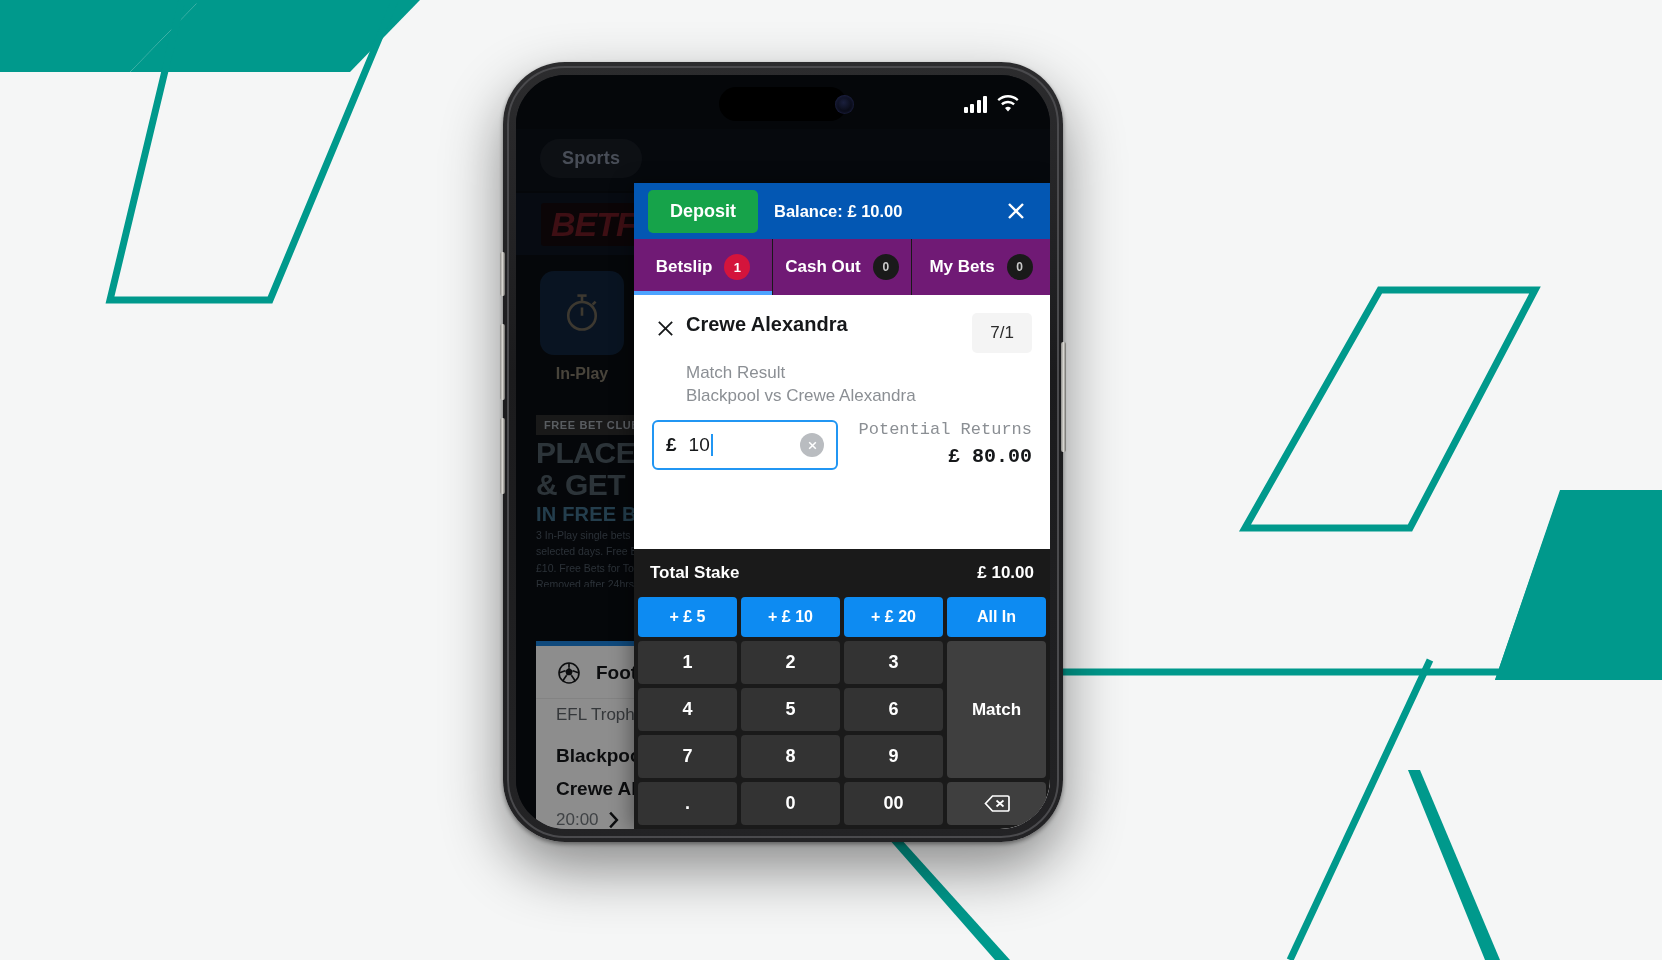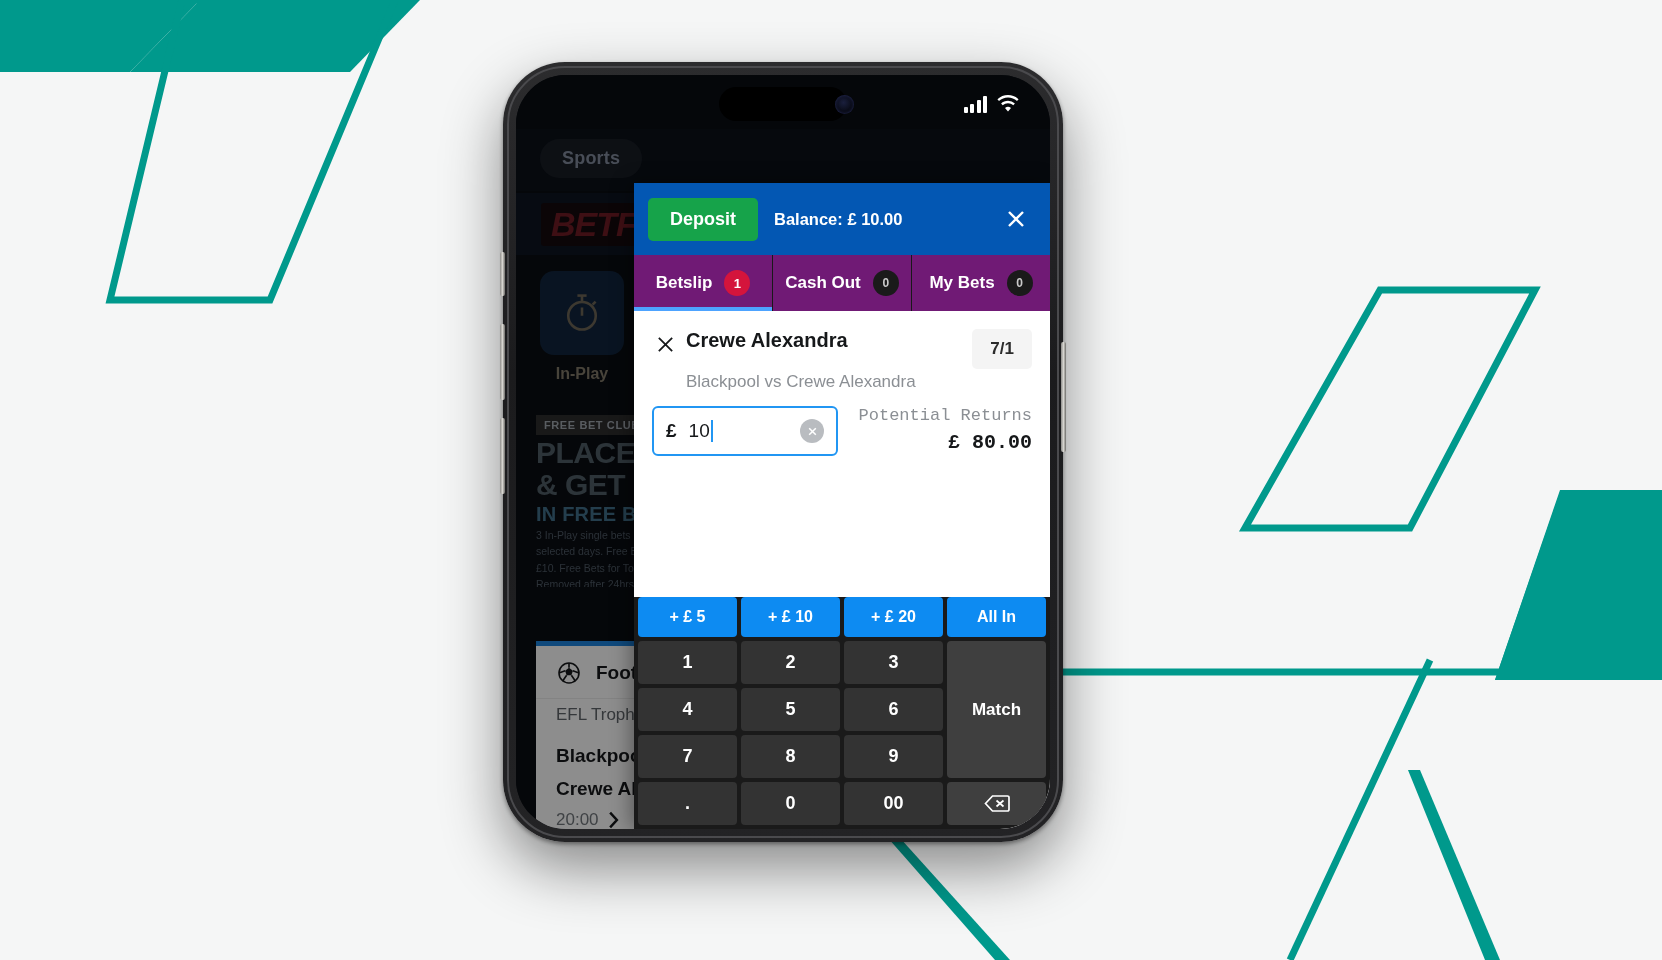--- a/index.html
+++ b/index.html
@@ -149,21 +149,21 @@
 
   
   .betslip {
     position: absolute; left: 118px; top: 108px; right: 0; bottom: 0;
     background: #fff;
     display: flex; flex-direction: column;
     z-index: 30;
     box-shadow: -4px 0 18px rgba(0,0,0,.35);
   }
   .bs-header {
-    height: 72px; background: #0357b3;
+    height: 56px; background: #0357b3;
     display:flex; align-items:center; padding: 8px 14px; gap: 16px;
     flex: 0 0 auto;
   }
   .deposit-btn {
     background:#16a34a; color:#fff;
     font-size: 18px; font-weight: 800;
     padding: 11px 22px; border-radius: 5px; border: none;
     cursor:pointer; white-space: nowrap;
   }
   .balance { color:#fff; font-size: 16.5px; font-weight: 700; white-space: nowrap; }
@@ -196,21 +196,21 @@
   .bs-body { flex: 1 1 auto; background:#fff; overflow:hidden; position: relative; }
   .sel-row { display:flex; align-items:flex-start; padding: 18px 18px 0; }
   .sel-x {
     width: 26px; height: 26px; margin-top: 2px; flex: 0 0 auto;
     display:flex; align-items:center; justify-content:center;
     background:none; border:none; cursor:pointer;
   }
   .sel-name { font-size: 20px; font-weight: 800; color:#16181a; margin-left: 8px; white-space: nowrap; }
   .odds-badge {
     margin-left:auto; background:#f4f4f4; color:#2b2b2b;
-    font-size: 17px; font-weight: 700;
+    font-size: 17px; font-weight: 400;
     padding: 10px 18px; border-radius: 5px; white-space: nowrap;
   }
   .sel-market { padding: 10px 18px 0 52px; color:#8b8f94; font-size: 17px; white-space: nowrap; }
   .sel-event  { padding: 3px 18px 0 52px; color:#8b8f94; font-size: 17px; white-space: nowrap; }
 
   .stake-row { display:flex; align-items:flex-start; padding: 14px 18px 0 18px; }
   .stake-input {
     width: 186px; height: 50px; border: 2px solid #2196f3; border-radius: 6px;
     display:flex; align-items:center; padding: 0 12px; background:#fff; position: relative;
   }
@@ -399,20 +399,21 @@
         <div class="bs-body">
           <div class="sel-row">
             <button class="sel-x">
               <svg width="19" height="19" viewBox="0 0 20 20" stroke="#16181a" stroke-width="1.9" fill="none">
                 <path d="M3 3l14 14M17 3L3 17"></path>
               </svg>
             </button>
             <div class="sel-name">Crewe Alexandra</div>
             <div class="odds-badge">7/1</div>
           </div>
+          <div class="sel-market">Match Result</div>
           <div class="sel-event">Blackpool vs Crewe Alexandra</div>
 
           <div class="stake-row">
             <div class="stake-input">
               <span class="stake-cur">£</span>
               <span class="stake-val">
                 <span>10</span>
                 <span class="caret"></span>
               </span>
               <button class="clear-btn">
@@ -422,20 +423,24 @@
               </button>
             </div>
             <div class="returns">
               <div class="returns-label">Potential Returns</div>
               <div class="returns-val">£ 80.00</div>
             </div>
           </div>
         </div>
 
         <div class="bs-footer">
+          <div class="total-row">
+            <div class="total-label">Total Stake</div>
+            <div class="total-val">£ 10.00</div>
+          </div>
 
           <div class="quick-stakes">
             <button class="qs-btn">+ £ 5</button>
             <button class="qs-btn">+ £ 10</button>
             <button class="qs-btn">+ £ 20</button>
             <button class="qs-btn">All In</button>
           </div>
 
           <div class="keypad">
             <button class="key">1</button>

